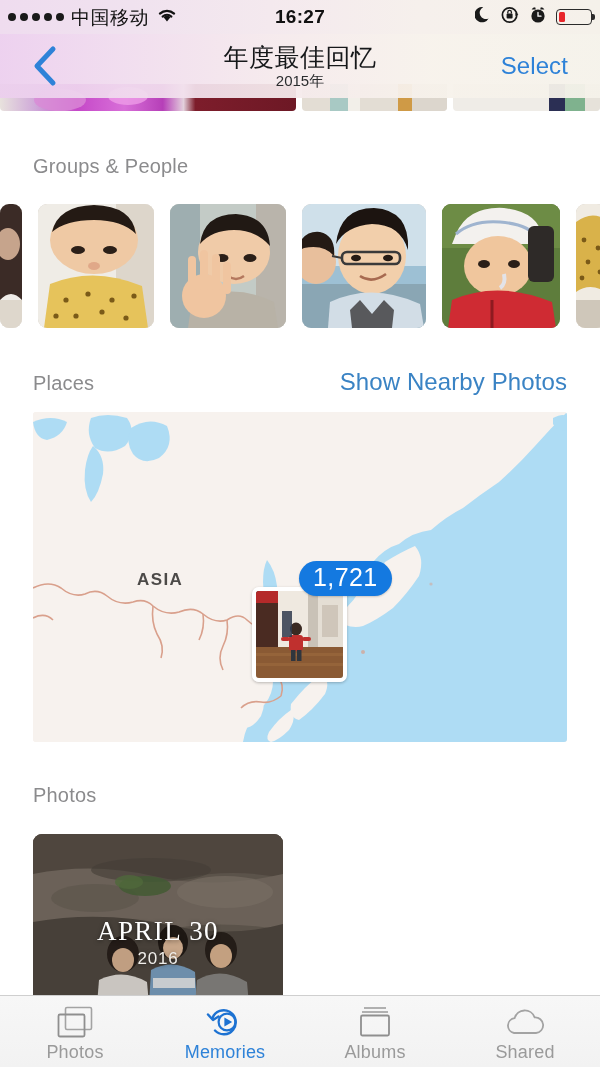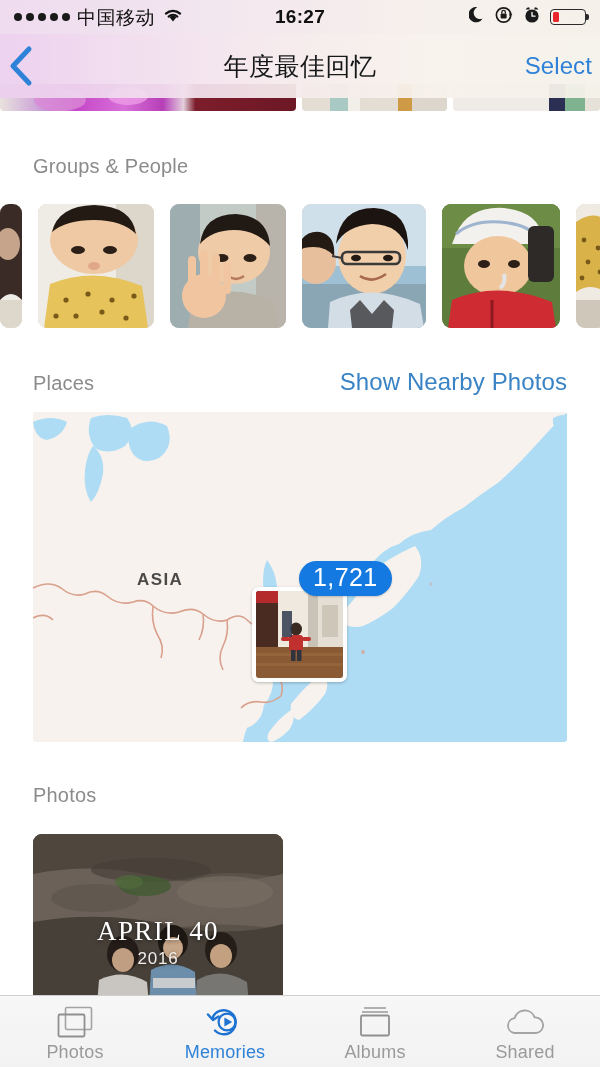--- a/index.html
+++ b/index.html
@@ -9,21 +9,21 @@
     background:#ffffff;
     overflow:hidden;
     position:relative;
   }
 
   
   .status-bar{
     position:absolute; top:0; left:0; width:600px; height:34px;
     display:flex; align-items:center; z-index:40;
     background:linear-gradient(90deg,#efdcef 0%,#f0e2ef 22%,#f4e9ee 45%,#f6f0ec 70%,#f5f1ea 100%);
-    padding:0 14px;
+    padding:0 8px;
   }
   .sb-left{display:flex;align-items:center;gap:7px;}
   .dots{display:flex;gap:4px;align-items:center;}
   .dot{width:8px;height:8px;border-radius:50%;background:#1a1a1a;}
   .carrier{font-size:19px;color:#111;letter-spacing:.5px;line-height:1;}
   .wifi{display:block;}
   .sb-center{
     position:absolute;left:0;right:0;text-align:center;
     font-size:19px;font-weight:600;color:#111;letter-spacing:.3px;
   }
@@ -40,21 +40,21 @@
 
   
   .nav-bar{
     position:absolute;top:34px;left:0;width:600px;height:64px;z-index:38;
     background:linear-gradient(90deg,
       rgba(236,206,238,.93) 0%,
       rgba(240,219,238,.93) 20%,
       rgba(245,233,236,.94) 45%,
       rgba(247,242,235,.95) 72%,
       rgba(245,242,234,.95) 100%);
-    display:flex;align-items:center;padding:0 8px;
+    display:flex;align-items:center;padding:0 32px;
   }
   .back-btn{width:44px;height:46px;display:flex;align-items:center;cursor:pointer;}
   .nav-titles{
     position:absolute;left:0;right:0;text-align:center;pointer-events:none;
   }
   .nav-title{font-size:25px;color:#16181a;line-height:1.12;letter-spacing:.5px;}
   .nav-sub{font-size:15px;color:#2b2d2f;line-height:1.2;margin-top:1px;}
   .select-btn{
     margin-left:auto;font-size:24px;color:#2e82d8;cursor:pointer;z-index:2;
     letter-spacing:.1px;
@@ -409,21 +409,21 @@
       <ellipse cx="140" cy="108" rx="15" ry="17" fill="#241c17"></ellipse>
       <ellipse cx="140" cy="114" rx="10" ry="11" fill="#e8c2a0"></ellipse>
       <path d="M118 136 Q140 124 162 138 L164 171 L116 171 Z" fill="#7fa6c7"></path>
       <path d="M120 144 L162 144 L162 154 L120 154 Z" fill="#e9eef2"></path>
       <ellipse cx="188" cy="116" rx="16" ry="18" fill="#2b221c"></ellipse>
       <ellipse cx="188" cy="122" rx="11" ry="12" fill="#e3bb96"></ellipse>
       <path d="M164 146 Q188 132 214 148 L216 171 L162 171 Z" fill="#8c8a86"></path>
       <rect width="250" height="171" fill="#000" opacity=".14"></rect>
     </svg>
     <div class="rel-overlay">
-      <div class="rel-title">APRIL 40</div>
+      <div class="rel-title">APRIL 30</div>
       <div class="rel-year">2016</div>
     </div>
   </div>
 
 </div>
 
 <div class="status-bar">
   <div class="sb-left">
     <div class="dots">
       <span class="dot"></span>
@@ -473,20 +473,21 @@
 </div>
 
 <div class="nav-bar">
   <div class="back-btn">
     <svg width="26" height="42" viewBox="0 0 26 42">
       <path d="M21 4 L5 21 L21 38" fill="none" stroke="#2e82d8" stroke-width="5" stroke-linecap="round" stroke-linejoin="round"></path>
     </svg>
   </div>
   <div class="nav-titles">
     <div class="nav-title">年度最佳回忆</div>
+    <div class="nav-sub">2015年</div>
   </div>
   <div class="select-btn">Select</div>
 </div>
 
 <div class="tab-bar">
 
   <div class="tab">
     <div class="tab-ico">
       <svg width="40" height="34" viewBox="0 0 40 34">
         <rect x="10.5" y="2.5" width="26" height="22" rx="1.5" fill="none" stroke="#a3a3a3" stroke-width="1.6"></rect>

